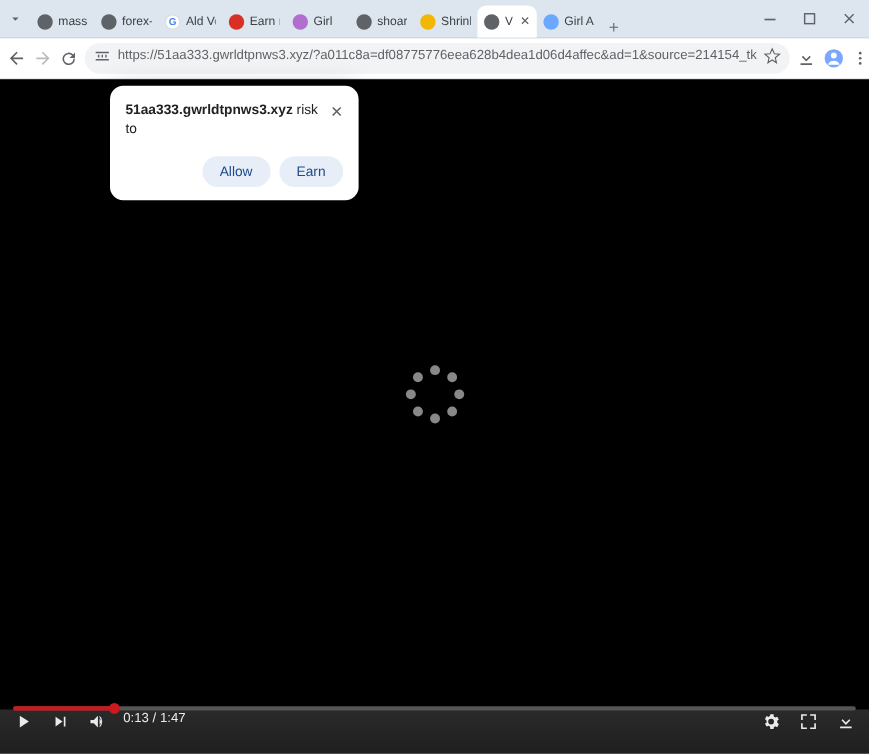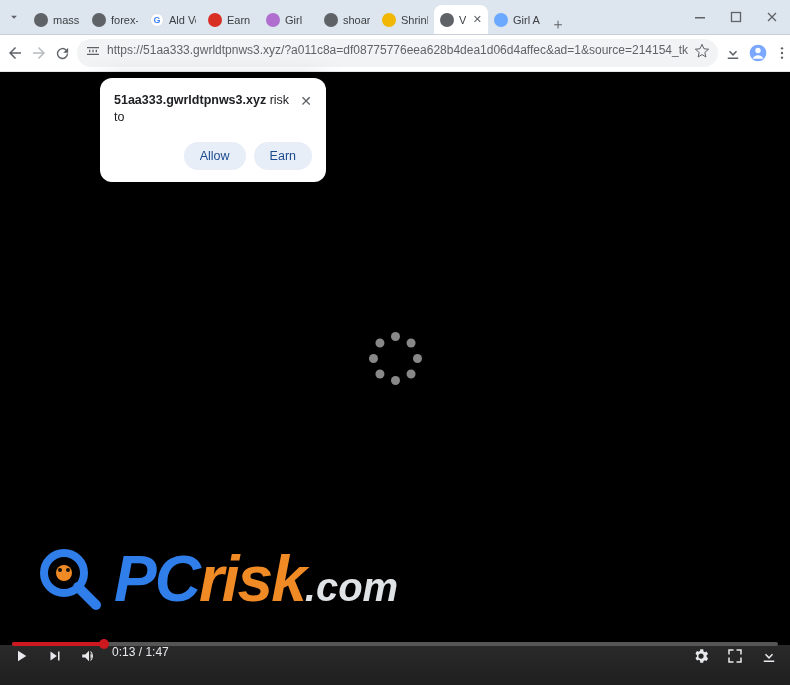--- a/index.html
+++ b/index.html
@@ -356,34 +356,20 @@
       <div class="dot d1"></div>
         <div class="dot d2"></div>
         <div class="dot d3"></div>
         <div class="dot d4"></div>
       <div class="dot d5"></div>
         <div class="dot d6"></div>
         <div class="dot d7"></div>
         <div class="dot d8"></div>
     </div>
 
-    <div class="watermark">
-      <span class="wm-icon">
-        <svg width="72" height="72" viewBox="0 0 72 72">
-          <circle cx="30" cy="30" r="20" fill="none" stroke="#2f7eea" stroke-width="8"></circle>
-          <line x1="44" y1="44" x2="62" y2="62" stroke="#2f7eea" stroke-width="10" stroke-linecap="round"></line>
-          <circle cx="30" cy="30" r="8" fill="#f08a24"></circle>
-          <circle cx="26" cy="27" r="2" fill="#111"></circle>
-          <circle cx="34" cy="27" r="2" fill="#111"></circle>
-        </svg>
-      </span>
-      <span class="wm-text">
-        <span class="c1">PC</span><span class="c3">risk</span><span class="tld">.com</span>
-      </span>
-    </div>
   </div>
 
   <div class="playerbar">
     <div class="progress">
       <div class="fill"></div>
       <div class="knob"></div>
     </div>
     <div class="pbtn">
       <svg width="18" height="18" viewBox="0 0 24 24">
           <path fill="currentColor" d="M8 5v14l11-7z"></path>

